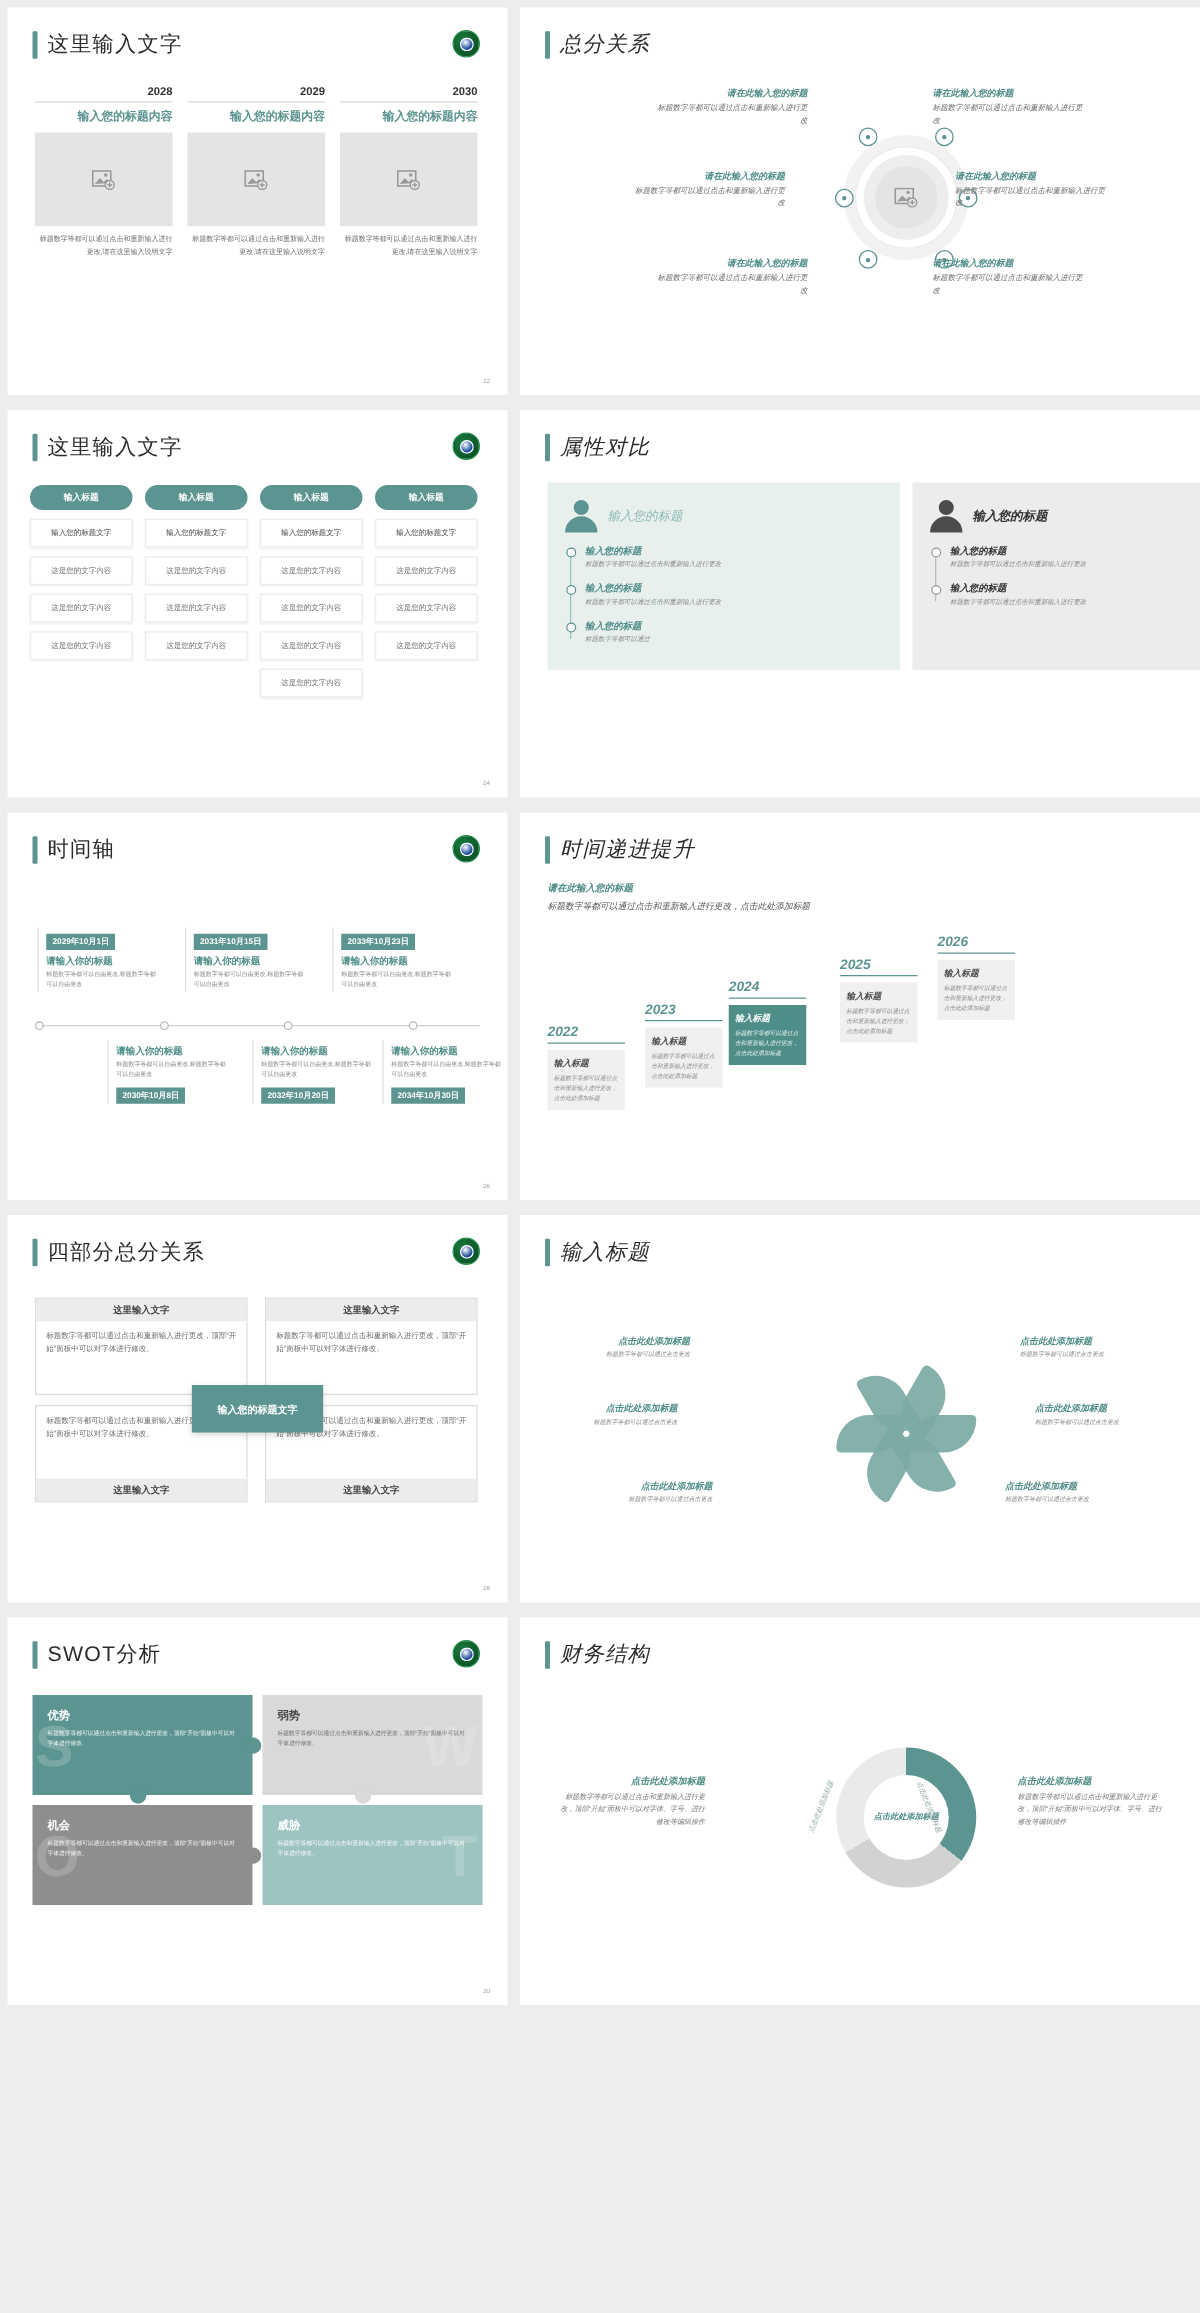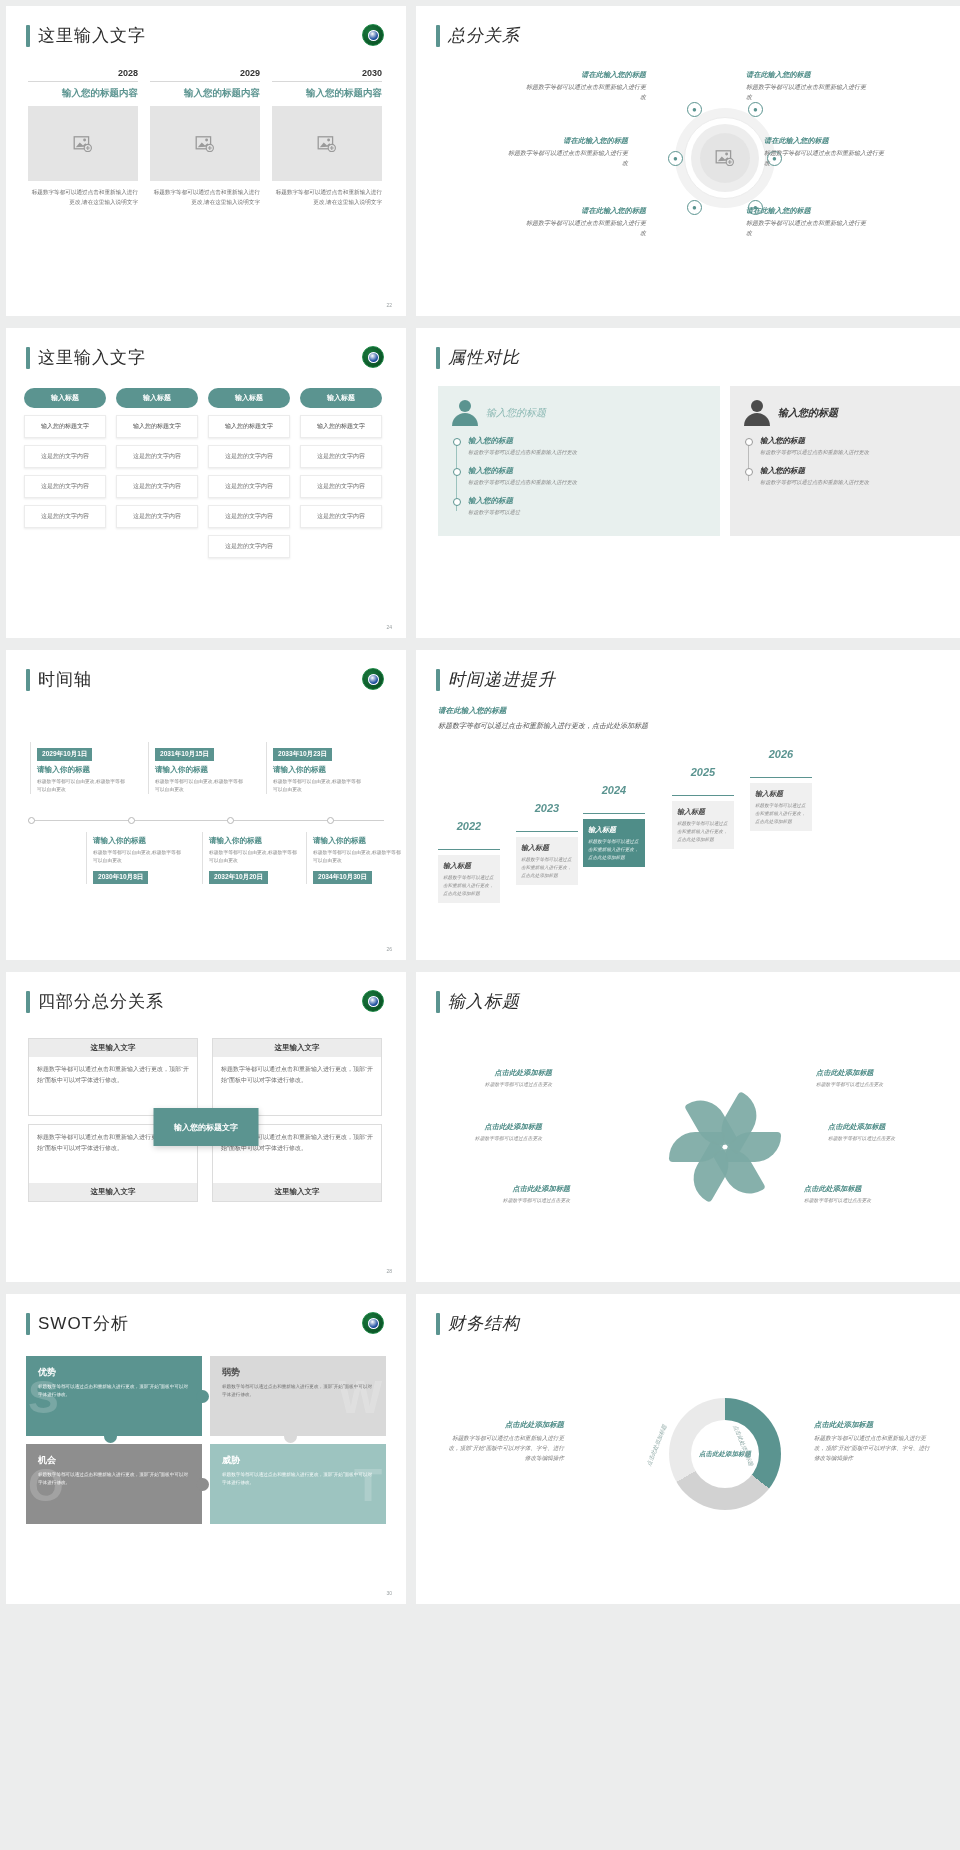--- a/index.html
+++ b/index.html
@@ -90,22 +90,22 @@
                  font-weight:bold; padding:2px 5px; }
   .tcard .h { font-size:7.6px; font-weight:bold; color:#4f8d88; margin:4px 0 3px; }
   .tcard .p { font-size:4.8px; line-height:1.7; color:#8a8a8a; }
   .tcard.up { border-left:1px solid #e0e0e0; padding-left:6px; }
   .tcard.dn { border-left:1px solid #e0e0e0; padding-left:6px; }
   
   .s27intro { position:absolute; left:22px; top:56px; width:215px; }
   .s27intro .h { font-size:7.6px; font-weight:bold; color:#4f8d88; margin-bottom:4px; }
   .s27intro .p { font-size:7px; line-height:1.7; color:#555; }
   .step { position:absolute; width:62px; }
-  .step .yr { font-size:11px; font-weight:bold; color:#5b9490; text-align:center;
-              padding-bottom:17px; border-bottom:1.5px solid #5b9490; }
+  .step .yr { font-size:11px; font-weight:bold; color:#5b9490; 
+              padding-bottom:2px; border-bottom:1.5px solid #5b9490; }
   .step .bx { margin-top:5px; padding:6px 5px; }
   .step .bx.lt { background:#f0f0f0; }
   .step .bx.dk { background:#4f8d88; }
   .step .bh { font-size:7px; font-weight:bold; margin-bottom:3px; }
   .step .bx.lt .bh { color:#4a4a4a; } .step .bx.dk .bh { color:#fff; }
   .step .bp { font-size:4.6px; line-height:1.7; }
   .step .bx.lt .bp { color:#8a8a8a; } .step .bx.dk .bp { color:#e6f0ef; }
   
   .q { position:absolute; width:170px; height:78px; border:1px solid #dcdcdc; background:#fff; }
   .q .cap { background:#ececec; font-size:7.5px; font-weight:bold; color:#3f3f3f;

